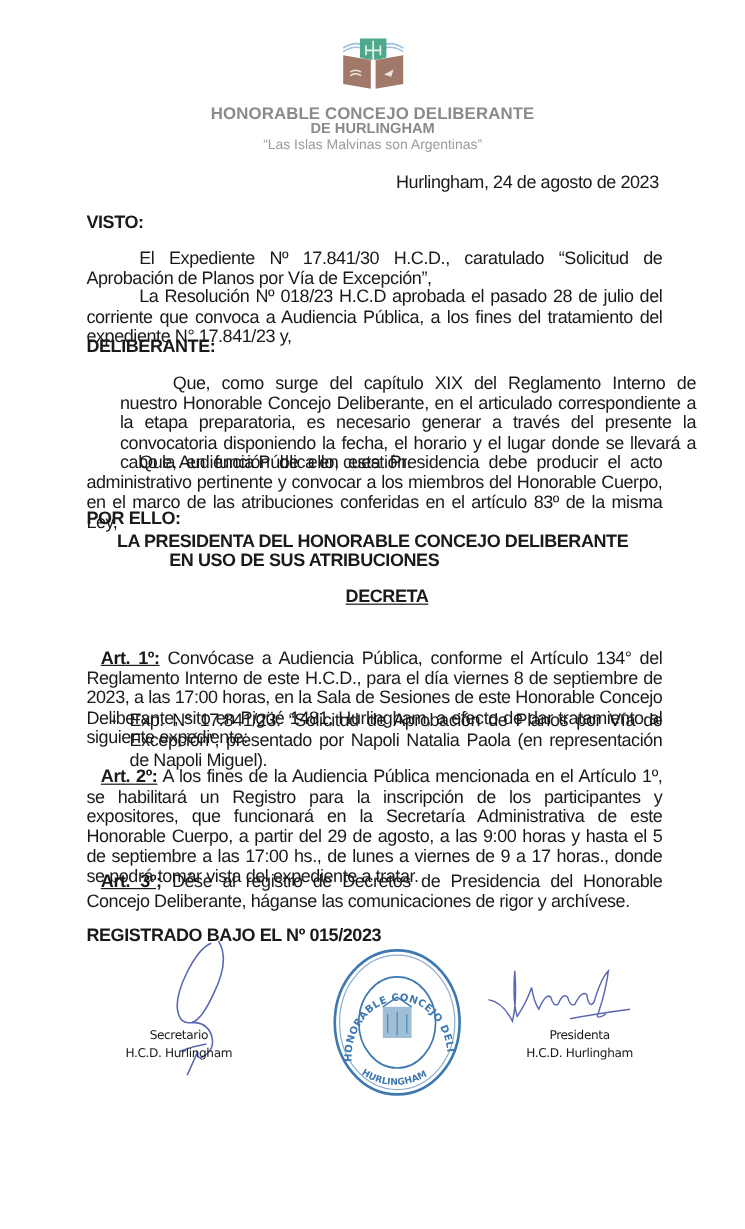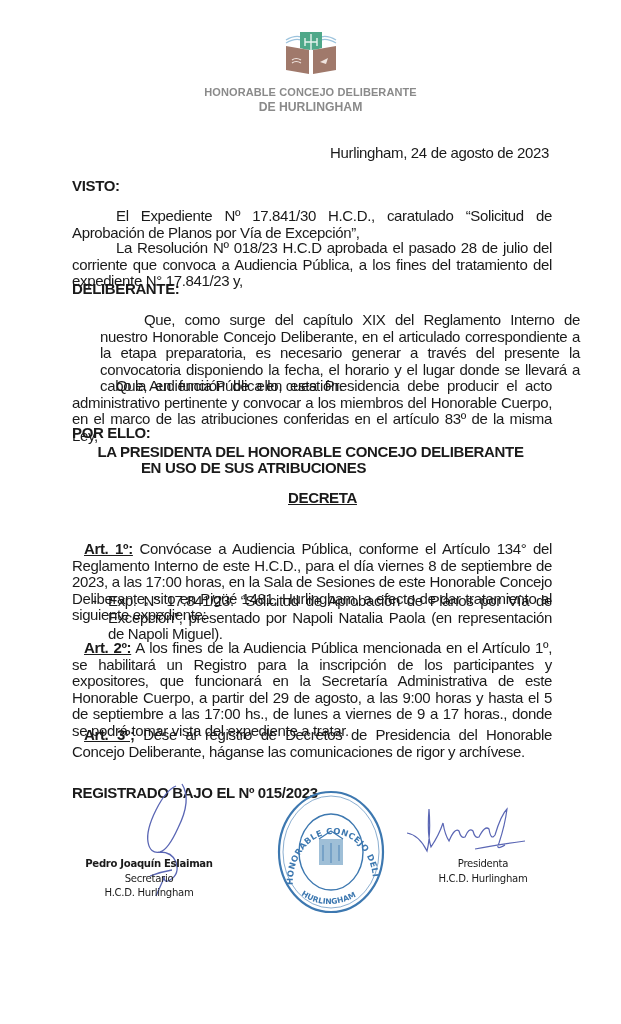--- a/index.html
+++ b/index.html
@@ -4,21 +4,21 @@
   <style>
     html, body { margin: 0; padding: 0; background: #ffffff; }
     body { width: 621px; height: 1024px; position: relative; overflow: hidden;
            font-family: "Liberation Sans", sans-serif; color: #111; }
     .page { position: absolute; left: 0; top: 0; width: 621px; height: 1024px; }
 
     
     .logo { position: absolute; left: 282px; top: 30px; width: 58px; height: 46px; }
     .hdr { position: absolute; left: 0; width: 621px; text-align: center; color: #8a8a8a;
            font-family: "Liberation Sans", sans-serif; }
-    .hdr-1 { top: 86px; font-size: 11px; font-weight: bold; letter-spacing: 0.1px; }
+    .hdr-1 { top: 86px; font-size: 14px; font-weight: bold; letter-spacing: 0.1px; }
     .hdr-2 { top: 100px; font-size: 12.2px; font-weight: bold; }
     .hdr-3 { top: 114px; font-size: 11.6px; color: #9a9a9a; }
 
     
     .txt { position: absolute; font-family: Liberation Sans, sans-serif; font-size: 15px;
            line-height: 16.6px; color: #1a1a1a; letter-spacing: -0.35px; }
     .just { text-align: justify; text-align-last: left; }
     .b { font-weight: bold; text-align: center; }
     .u { text-decoration: underline; padding-left: 12px; }
     .center { text-align: center; }
@@ -33,21 +33,21 @@
     .p-cons2 { top: 378px; left: 72px; width: 480px; }
     .porello { top: 425px; left: 72px; }
     .presidenta1 { top: 444px; left: 0; width: 621px; }
     .presidenta2 { top: 460px; left: 0; width: 507px; }
     .decreta { top: 490px; left: 0; width: 621px; }
     .art1 { top: 520px; left: 72px; width: 480px; margin-top: 21px; }
     .bullet-dash { top: 593px; left: 92px; }
     .bullet-text { top: 593px; left: 108px; width: 444px; }
     .art2 { top: 640px; left: 72px; width: 480px; }
     .art3 { top: 727px; left: 72px; width: 480px; }
-    .registrado { top: 772px; left: 72px; margin-top: 13px; }
+    .registrado { top: 772px; left: 72px; }
 
     .sig-block { position: absolute; width: 180px; text-align: center;
                  font-family: "DejaVu Sans", sans-serif; font-size: 10.1px; line-height: 14.5px;
                  color: #1a1a1a; letter-spacing: -0.3px; }
     .sig-left { left: 59px; top: 857px; }
     .sig-right { left: 393px; top: 857px; }
 
     .signature { position: absolute; }
     .sig-l-draw { left: 120px; top: 780px; width: 80px; height: 120px; }
     .sig-r-draw { left: 405px; top: 805px; width: 130px; height: 55px; }
@@ -66,20 +66,21 @@
     <path d="M18 2 L40 2 L40 18 Q29 22 18 18 Z" fill="#4fa889"></path>
     <path d="M29 4 L29 20 M23 8 L23 16 M35 8 L35 16 M23 12 L35 12" stroke="#e8f4ee" stroke-width="1.4"></path>
     <path d="M4 16 L27 20 L27 44 L4 40 Z" fill="#a0796b"></path>
     <path d="M31 20 L54 16 L54 40 L31 44 Z" fill="#a0796b"></path>
     <path d="M10 30 Q14 27 19 30 M10 33 Q14 30 19 33" stroke="#efe4df" stroke-width="1.2" fill="none"></path>
     <path d="M38 32 L46 28 L44 34 Z" fill="#efe4df"></path>
   </svg>
 
   <div class="hdr hdr-1">HONORABLE CONCEJO DELIBERANTE</div>
   <div class="hdr hdr-2">DE HURLINGHAM</div>
+  <div class="hdr hdr-3">“Las Islas Malvinas son Argentinas”</div>
 
   <div class="txt date">Hurlingham, 24 de agosto de 2023</div>
 
   <div class="txt b visto">VISTO:</div>
   <div class="txt just indent p-visto1">El Expediente Nº 17.841/30 H.C.D., caratulado “Solicitud de Aprobación de Planos por Vía de Excepción”,</div>
   <div class="txt just indent p-visto2">La Resolución Nº 018/23 H.C.D aprobada el pasado 28 de julio del corriente que convoca a Audiencia Pública, a los fines del tratamiento del expediente N° 17.841/23 y,</div>
 
   <div class="txt b considerando">DELIBERANTE:</div>
   <div class="txt just indent p-cons1">Que, como surge del capítulo XIX del Reglamento Interno de nuestro Honorable Concejo Deliberante, en el articulado correspondiente a la etapa preparatoria, es necesario generar a través del presente la convocatoria disponiendo la fecha, el horario y el lugar donde se llevará a cabo la Audiencia Pública en cuestión.</div>
   <div class="txt just indent p-cons2">Que, en función de ello, esta Presidencia debe producir el acto administrativo pertinente y convocar a los miembros del Honorable Cuerpo, en el marco de las atribuciones conferidas en el artículo 83º de la misma Ley,</div>
@@ -121,21 +122,20 @@
     <rect x="44" y="52" width="24" height="26" fill="#7fa9c9" opacity="0.75"></rect>
     <path d="M44 52 L56 44 L68 52" stroke="#3d78b0" stroke-width="1.2" fill="none"></path>
     <path d="M48 58 L48 74 M56 56 L56 76 M64 58 L64 74" stroke="#3d78b0" stroke-width="1" opacity="0.8"></path>
   </svg>
 
   <svg class="signature sig-r-draw" viewBox="0 0 130 55">
     <path d="M2 28 Q14 30 22 46 Q26 30 24 4 Q22 30 26 42 Q34 30 38 18 Q40 30 44 36 Q50 22 54 26 Q56 34 60 32 Q64 22 68 26 Q70 34 74 32 Q80 20 84 24 Q86 36 90 30 Q96 10 102 4 Q100 20 94 38 Q90 46 100 40 M70 44 Q90 40 120 36" stroke="#5a66b4" stroke-width="1.2" fill="none"></path>
   </svg>
 
   <div class="sig-block sig-left">
-    <div class="b">Pedro Joaquín Eslaiman</div>
     <div>Secretario</div>
     <div>H.C.D. Hurlingham</div>
   </div>
 
   <div class="sig-block sig-right">
     <div>Presidenta</div>
     <div>H.C.D. Hurlingham</div>
   </div>
 
 </div>

